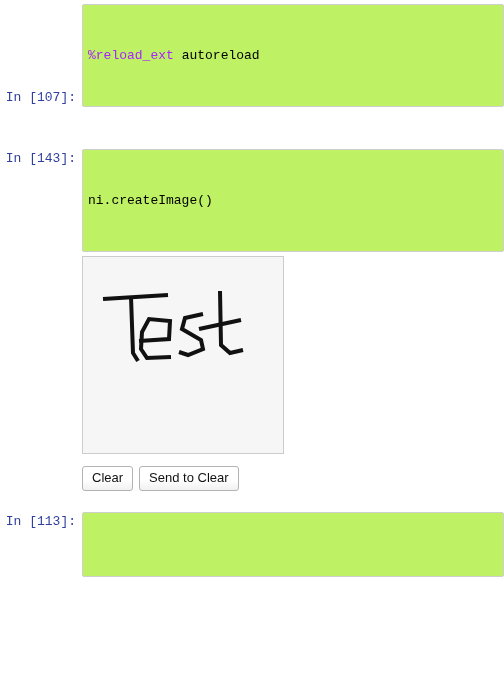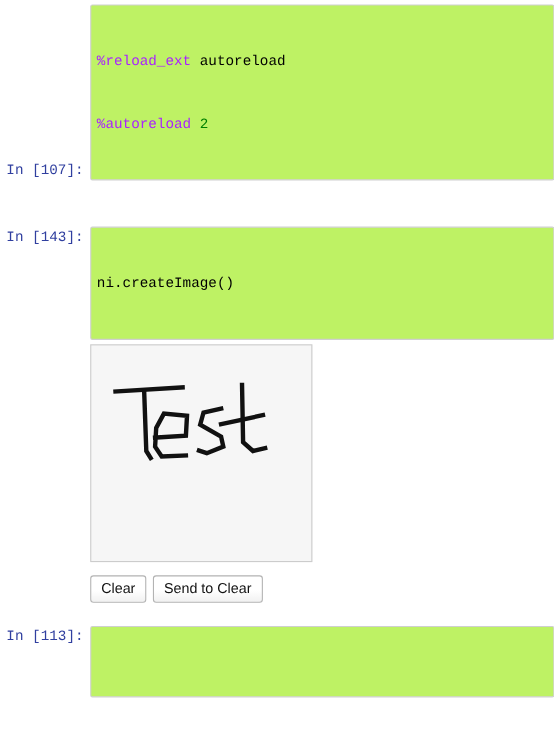--- a/index.html
+++ b/index.html
@@ -105,21 +105,20 @@
 </style>
 </head>
 <body>
 
 <div class="notebook">
 
   <div class="cell" style="margin-top:4px;align-items:flex-end;">
     <div class="prompt in">In [107]:</div>
     <div class="input-area">
       <div><span class="tok-magic">%reload_ext</span><span class="tok-plain"> autoreload</span></div>
-      <div><span class="tok-magic">%autoreload</span><span class="tok-plain"> </span><span class="tok-num">2</span></div>
     </div>
   </div>
 
   <div class="vgap-lg"></div>
 
   <div class="cell">
   </div>
 
   <div class="vgap-lg"></div>
 

